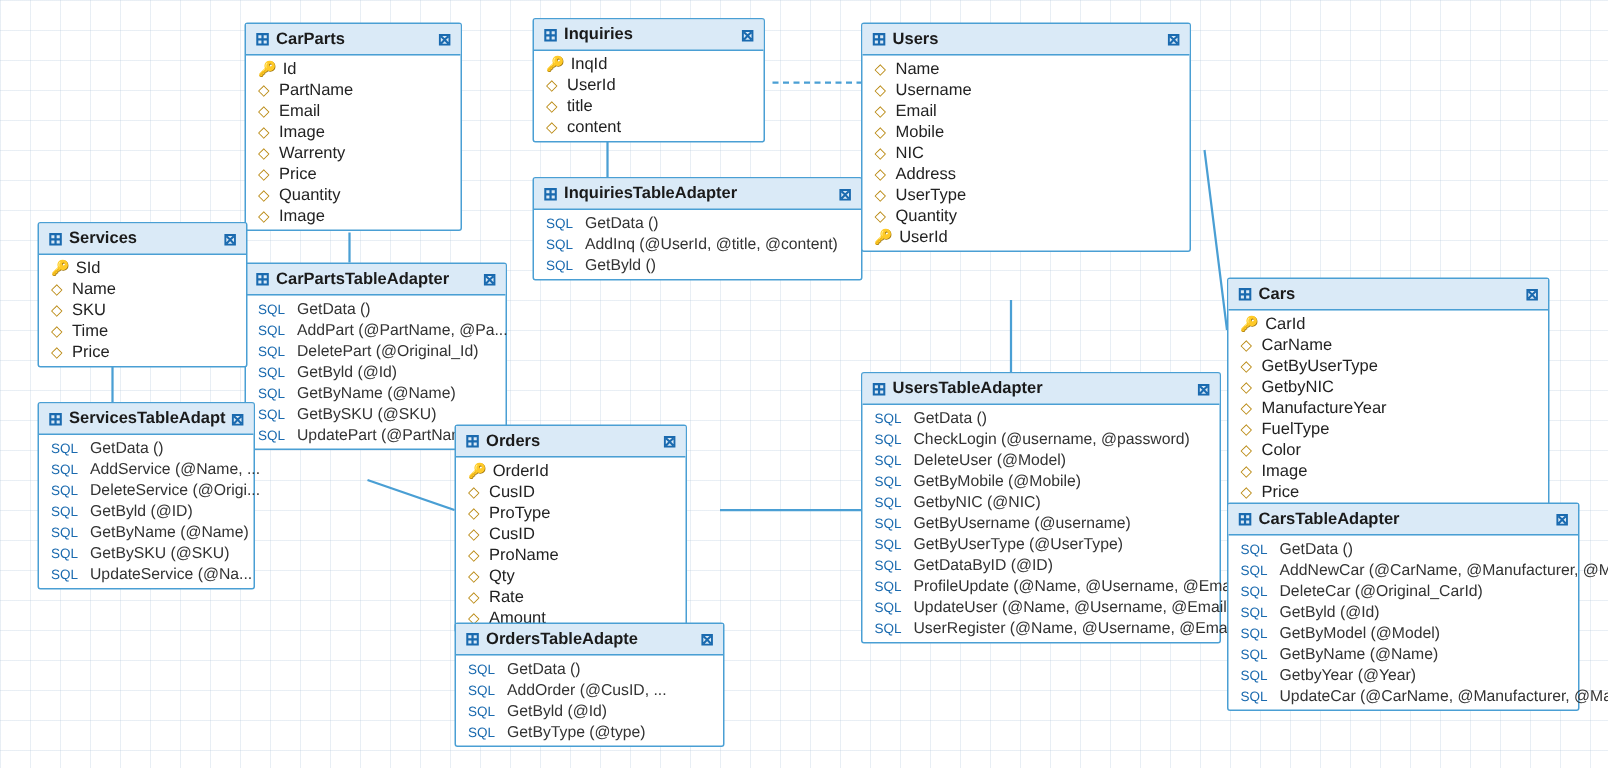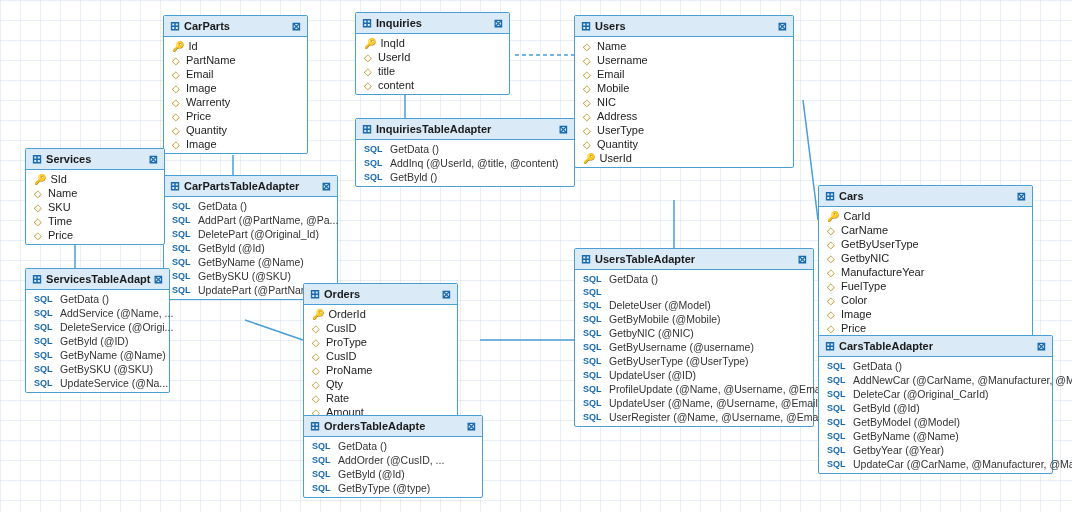--- a/index.html
+++ b/index.html
@@ -95,21 +95,21 @@
       display: flex;
       align-items: center;
       gap: 4px;
       white-space: nowrap;
       color: #333;
       font-size: 10.5px;
     }
     .sql-label {
       color: #1a6aaf;
       font-size: 9px;
-      font-weight: bold;
+      font-weight: normal;
       min-width: 22px;
     }
     .method-text {
       color: #333;
       font-size: 10.5px;
     }
     svg.connections {
       position: absolute;
       top: 0; left: 0;
       width: 1072px;
@@ -414,20 +414,21 @@
       </div>
       <span class="expand-icon">⊠</span>
     </div>
     <div class="table-body">
       <div class="adapter-row">
           <span class="sql-label">SQL</span>
           <span class="method-text">GetData ()</span>
         </div>
       <div class="adapter-row">
           <span class="sql-label">SQL</span>
+          <span class="method-text">CheckLogin (@username, @password)</span>
         </div>
       <div class="adapter-row">
           <span class="sql-label">SQL</span>
           <span class="method-text">DeleteUser (@Model)</span>
         </div>
       <div class="adapter-row">
           <span class="sql-label">SQL</span>
           <span class="method-text">GetByMobile (@Mobile)</span>
         </div>
       <div class="adapter-row">
@@ -437,21 +438,21 @@
       <div class="adapter-row">
           <span class="sql-label">SQL</span>
           <span class="method-text">GetByUsername (@username)</span>
         </div>
       <div class="adapter-row">
           <span class="sql-label">SQL</span>
           <span class="method-text">GetByUserType (@UserType)</span>
         </div>
       <div class="adapter-row">
           <span class="sql-label">SQL</span>
-          <span class="method-text">UpdateUser (@ID)</span>
+          <span class="method-text">GetDataByID (@ID)</span>
         </div>
       <div class="adapter-row">
           <span class="sql-label">SQL</span>
           <span class="method-text">ProfileUpdate (@Name, @Username, @Email, @...</span>
         </div>
       <div class="adapter-row">
           <span class="sql-label">SQL</span>
           <span class="method-text">UpdateUser (@Name, @Username, @Email, @M...</span>
         </div>
       <div class="adapter-row">

